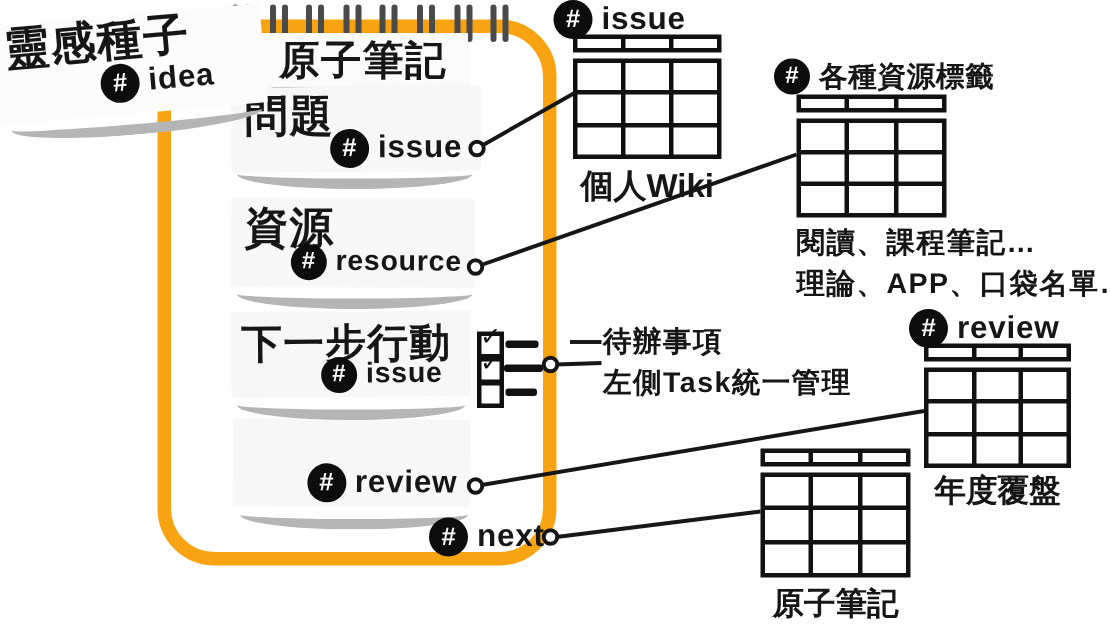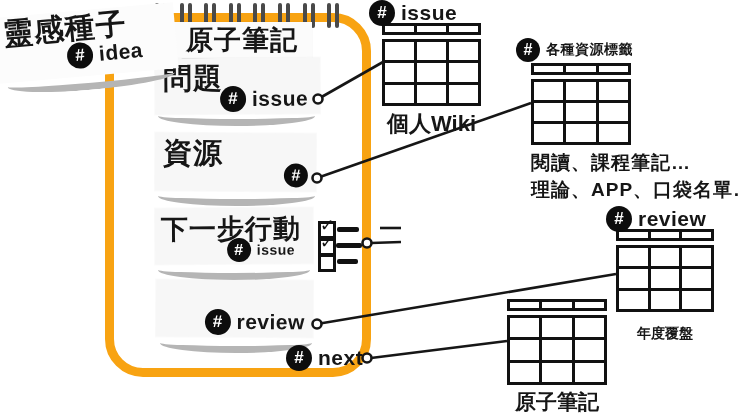--- a/index.html
+++ b/index.html
@@ -18,21 +18,21 @@
   .swoosh{position:absolute;height:13px;border-bottom:7px solid var(--card-shadow,#b5b5b5);
     border-radius:50%;z-index:1;}
   .heading{font-weight:bold;letter-spacing:1px;line-height:1;}
 
   
   .tag{display:flex;align-items:center;gap:6px;z-index:3;}
   .tag .circ{width:26px;height:26px;border-radius:50%;background:#0d0d0d;color:#fff;
     display:flex;align-items:center;justify-content:center;font-weight:bold;font-size:17px;flex:0 0 auto;}
   .tag .lbl{font-weight:bold;font-size:21px;letter-spacing:0.5px;}
   .tag.small .circ{width:24px;height:24px;font-size:16px;}
-  .tag.small .lbl{font-size:14px;}
+  .tag.small .lbl{font-size:19px;}
 
   
   .db-head{display:grid;grid-template-columns:repeat(3,1fr);gap:3px;background:#111;
     padding:3px;box-sizing:border-box;height:12px;}
   .db-grid{display:grid;grid-template-columns:repeat(3,1fr);grid-template-rows:repeat(3,1fr);
     gap:3px;background:#111;padding:3px;box-sizing:border-box;margin-top:4px;}
   .db-head div,.db-grid div{background:#fff;}
   .db-caption{font-weight:bold;text-align:center;}
 
   
@@ -89,20 +89,21 @@
       <span class="circ">#</span>
       <span class="lbl">issue</span>
     </div>
   </div>
 
   <div class="abs swoosh" style="left:158px;top:186px;width:157px;"></div>
   <div class="abs card" style="left:155px;top:133px;width:161px;height:58px;transform:rotate(0.4deg);">
     <div class="heading" style="font-size:29px;margin:6px 0 0 8px;">資源</div>
     <div class="tag small" style="position:absolute;right:8px;bottom:4px;">
       <span class="circ">#</span>
+      <span class="lbl">resource</span>
     </div>
   </div>
 
   <div class="abs swoosh" style="left:158px;top:260px;width:152px;"></div>
   <div class="abs card" style="left:155px;top:208px;width:158px;height:56px;transform:rotate(-0.4deg);">
     <div class="heading" style="font-size:27px;margin:8px 0 0 6px;">下一步行動</div>
     <div class="tag small" style="position:absolute;right:18px;bottom:2px;">
       <span class="circ">#</span>
       <span class="lbl">issue</span>
     </div>
@@ -123,20 +124,24 @@
 
   <div class="abs" style="z-index:2;">
     <div class="chk checked" style="left:318px;top:221px;"></div>
     <div class="chk-line" style="left:337px;top:227px;width:22px;"></div>
     <div class="chk checked" style="left:318px;top:238px;"></div>
     <div class="chk-line" style="left:336px;top:243px;width:26px;"></div>
     <div class="chk" style="left:318px;top:254px;"></div>
     <div class="chk-line" style="left:337px;top:259px;width:21px;"></div>
   </div>
 
+  <div class="abs todo-text" style="left:402px;top:215px;">
+    <div>待辦事項</div>
+    <div>左側Task統一管理</div>
+  </div>
 
   <div class="abs tag" style="left:369px;top:0px;">
     <span class="circ">#</span>
     <span class="lbl">issue</span>
   </div>
   <div class="abs" style="left:382px;top:23px;width:99px;z-index:2;">
     <div class="db-head">
         <div></div>
         <div></div>
         <div></div>
@@ -196,21 +201,21 @@
       <div></div>
         <div></div>
         <div></div>
         <div></div>
         <div></div>
         <div></div>
         <div></div>
         <div></div>
         <div></div>
     </div>
-    <div class="db-caption" style="font-size:14px;margin-top:13px;">年度覆盤</div>
+    <div class="db-caption" style="font-size:21px;margin-top:1px;">年度覆盤</div>
   </div>
 
   <div class="abs" style="left:507px;top:299px;width:100px;z-index:2;">
     <div class="db-head">
         <div></div>
         <div></div>
         <div></div>
       </div>
     <div class="db-grid" style="height:70px;">
       <div></div>

